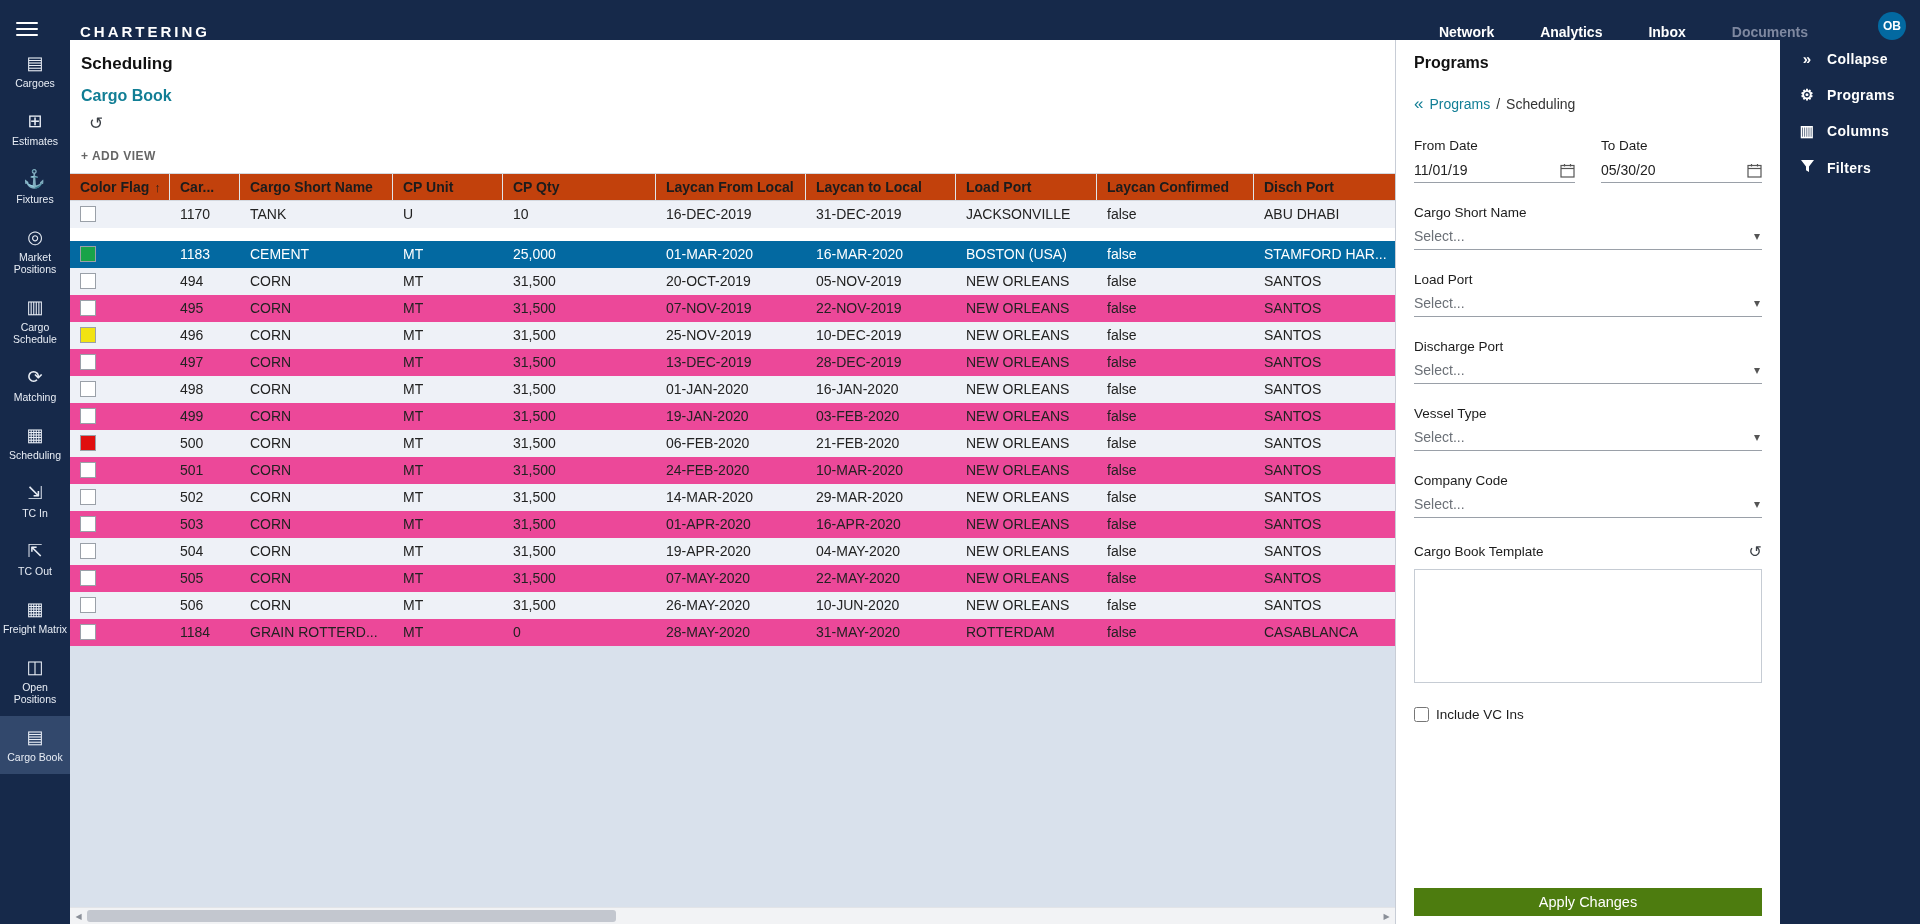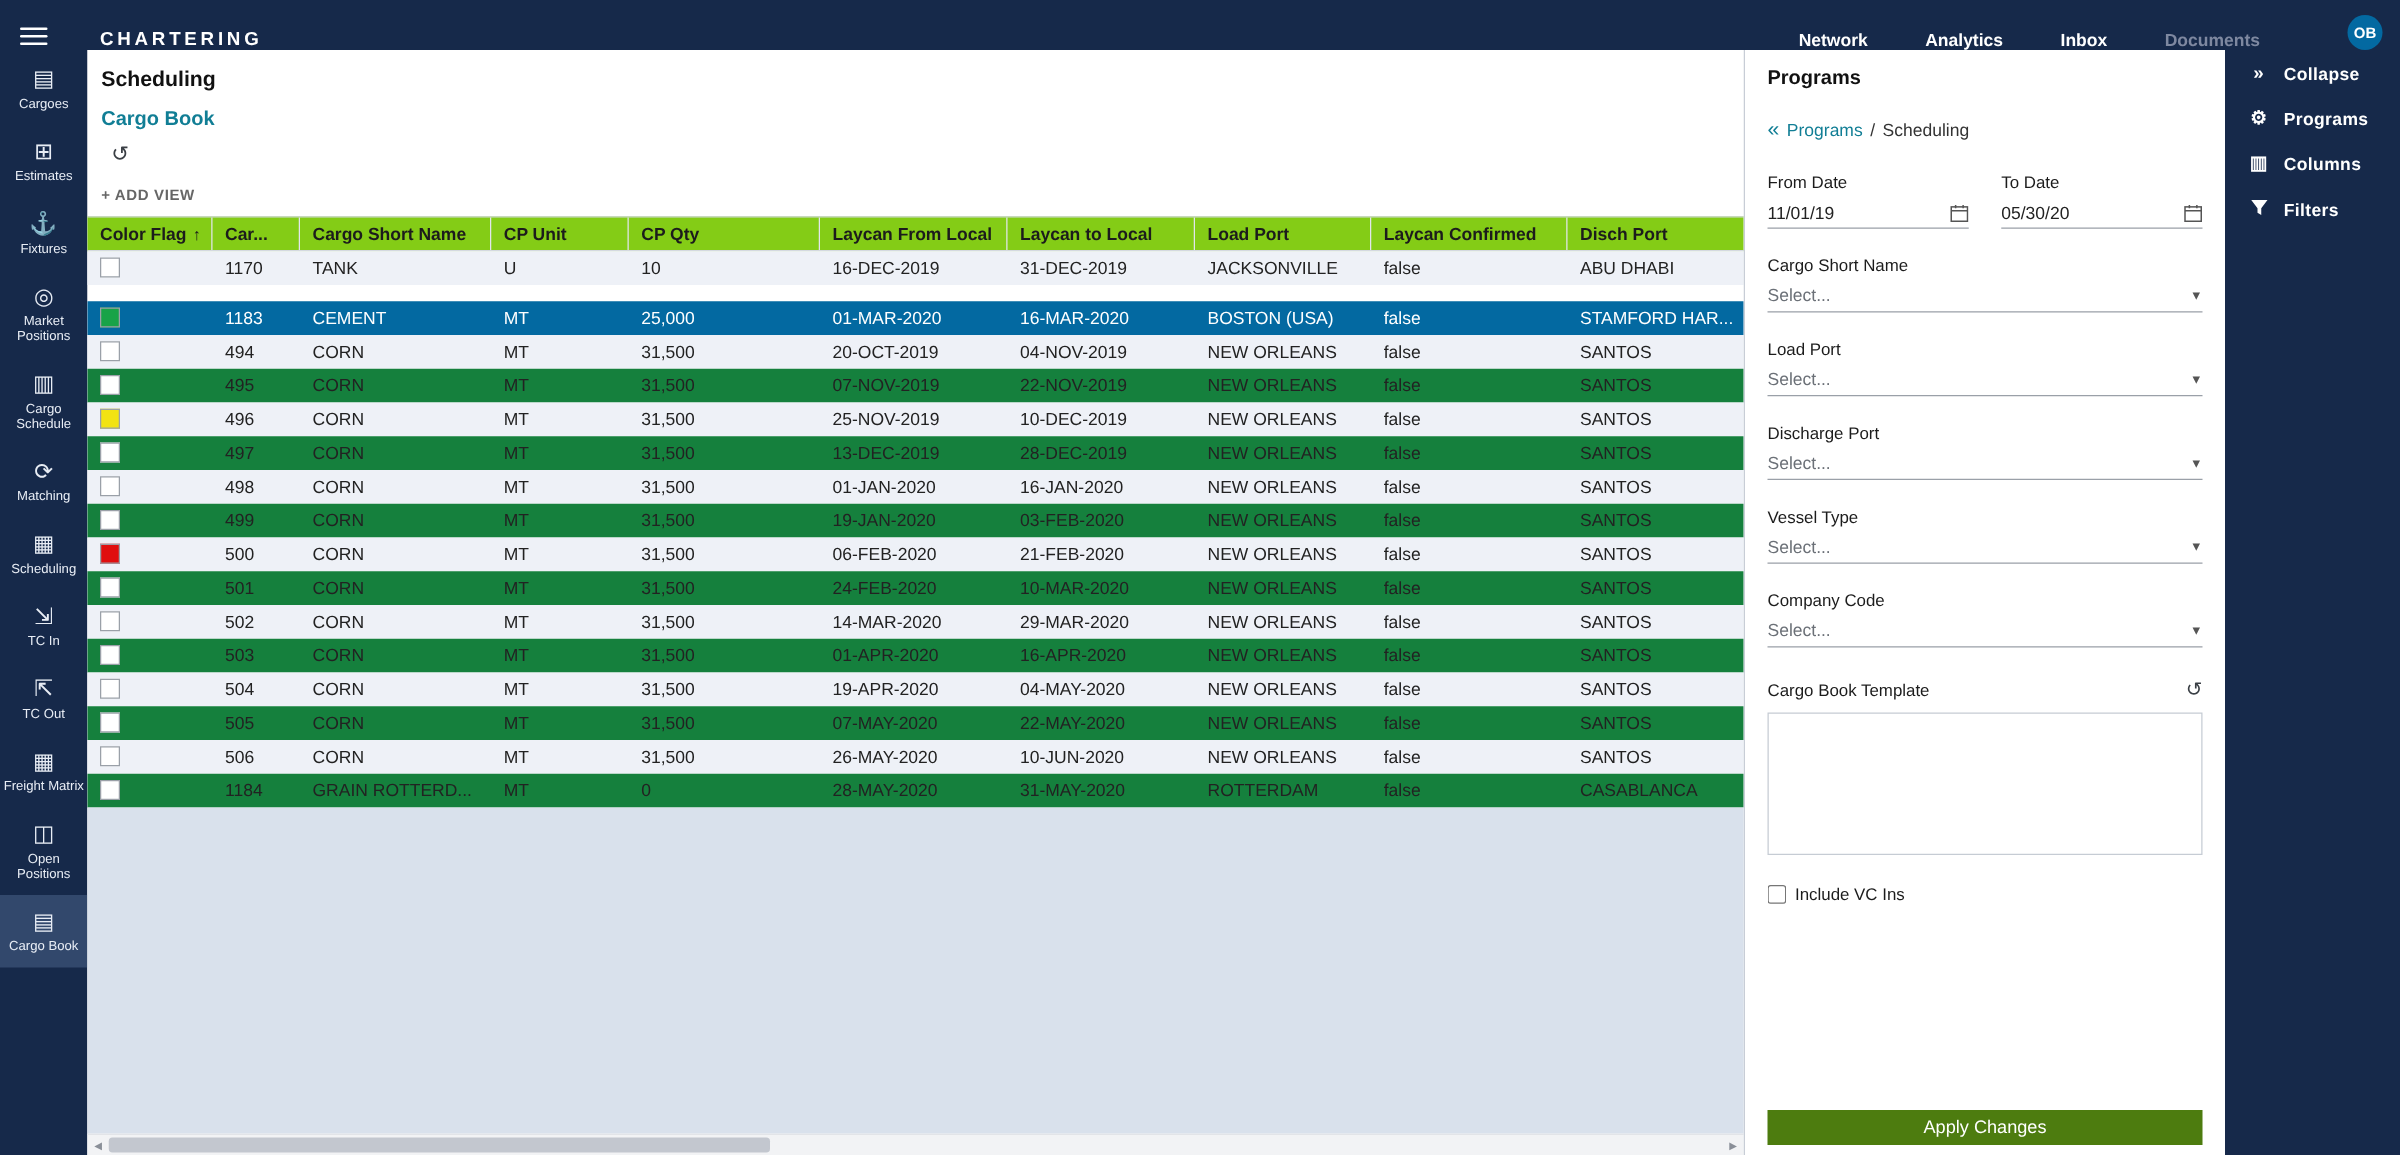--- a/index.html
+++ b/index.html
@@ -39,29 +39,29 @@
 
   
   .main { background: #fff; display: flex; flex-direction: column; min-width: 0; }
   .main-header { padding: 14px 0 0 11px; }
   .page-title { font-size: 17px; font-weight: bold; color: #111; }
   .page-subtitle { font-size: 16px; font-weight: bold; color: #117e95; margin-top: 13px; }
   .reset-icon { display: inline-block; font-size: 17px; color: #3a3f45; margin: 8px 0 0 8px; cursor: pointer; }
   .add-view { font-size: 12px; font-weight: bold; color: #666; letter-spacing: .5px; margin: 15px 0 10px 0; cursor: pointer; }
 
   .grid-template { grid-template-columns: 100px 70px 153px 110px 153px 150px 150px 141px 157px minmax(0,1fr); }
-  .table-header { display: grid; border-top: 1px solid #d4d9e0; border-bottom: 1px solid #d4d9e0; background: #84cc16; }
+  .table-header { display: grid; border-top: 1px solid #d4d9e0; border-bottom: 1px solid #d4d9e0; background: #c2410c; }
   .hcell {
     font-size: 14px; font-weight: bold; color: #1c1c1c; padding: 0 10px;
     line-height: 26px; height: 26px; border-right: 1px solid #e2e5ea;
     white-space: nowrap; overflow: hidden; cursor: pointer;
   }
   .hcell:last-child { border-right: none; }
   .sort { margin-left: 5px; font-size: 13px; }
-  .trow { display: grid; height: 27px; cursor: pointer; background: #15803d; }
+  .trow { display: grid; height: 27px; cursor: pointer; background: #ec4899; }
   .trow:nth-child(odd) { background: #eef1f7; }
   .trow.selected { background: #0369a1; margin-top: 13px; }
   .cell { font-size: 14px; color: #222; padding: 0 10px; line-height: 27px; white-space: nowrap; overflow: hidden; }
   .trow.selected .cell { color: #fff; }
   .cell.c1, .cell.c4 { }
   .flag { display: inline-block; width: 16px; height: 16px; border: 1px solid #9aa0a8; background: #fff; margin-top: 5px; vertical-align: top; }
   .flag-green { background: #18a348; }
   .flag-yellow { background: #f2e312; }
   .flag-red { background: #e00f0f; }
 
@@ -233,21 +233,21 @@
           <div class="cell c8">false</div>
           <div class="cell c9">STAMFORD HAR...</div>
         </div>
         <div class="trow grid-template">
           <div class="cell c0"><span class="flag flag-none"></span></div>
           <div class="cell c1">494</div>
           <div class="cell c2">CORN</div>
           <div class="cell c3">MT</div>
           <div class="cell c4">31,500</div>
           <div class="cell c5">20-OCT-2019</div>
-          <div class="cell c6">04-NOV-2019</div>
+          <div class="cell c6">05-NOV-2019</div>
           <div class="cell c7">NEW ORLEANS</div>
           <div class="cell c8">false</div>
           <div class="cell c9">SANTOS</div>
         </div>
         <div class="trow grid-template">
           <div class="cell c0"><span class="flag flag-none"></span></div>
           <div class="cell c1">495</div>
           <div class="cell c2">CORN</div>
           <div class="cell c3">MT</div>
           <div class="cell c4">31,500</div>

